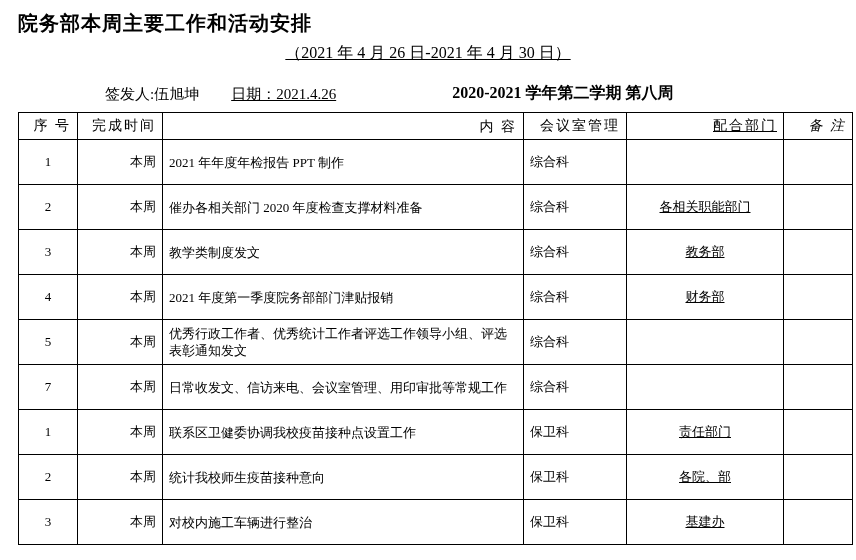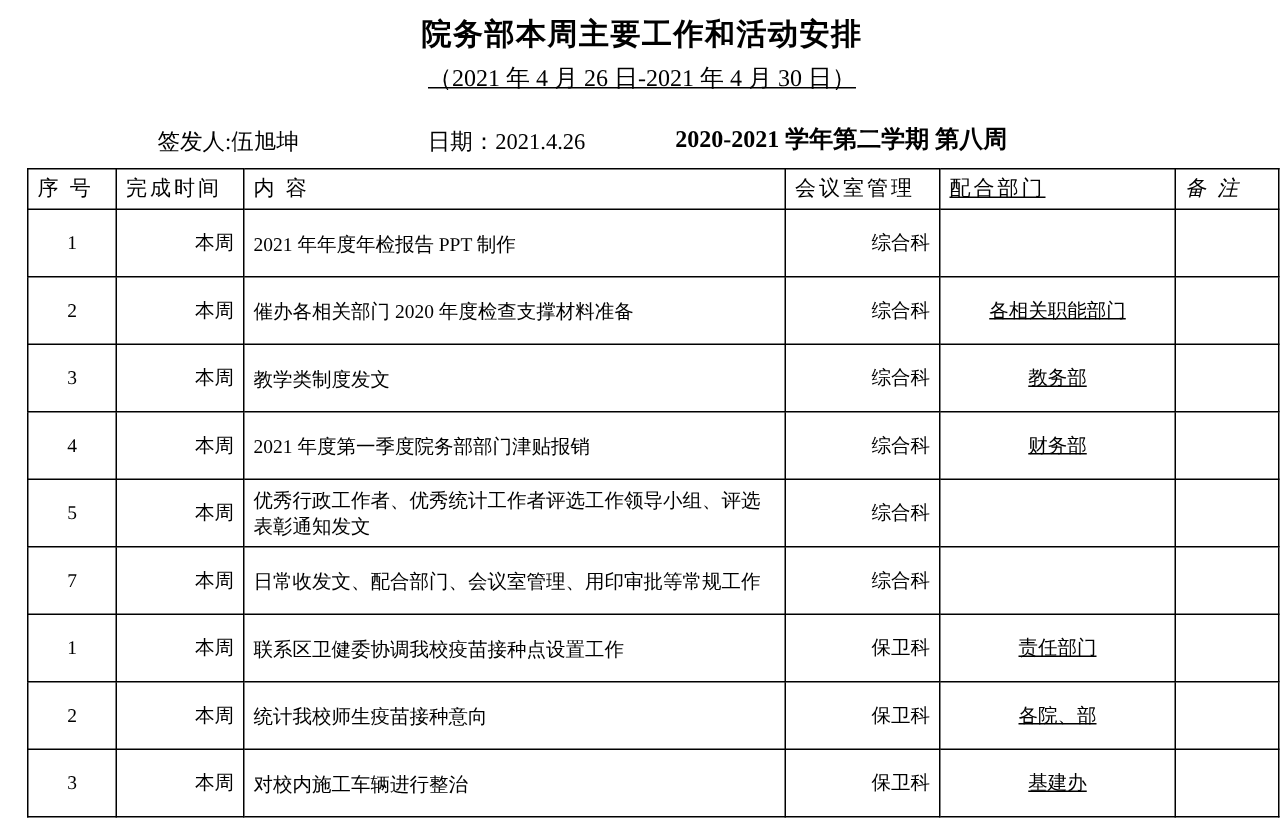--- a/index.html
+++ b/index.html
@@ -15,21 +15,21 @@
     overflow: hidden;
   }
   .page {
     position: relative;
     width: 856px;
     height: 560px;
     box-sizing: border-box;
     padding: 0 18px;
   }
   .doc-title {
-    text-align: center;
+    text-align: left;
     font-size: 20px;
     font-weight: bold;
     letter-spacing: 1px;
     margin-top: 10px;
     line-height: 26px;
   }
   .doc-subtitle {
     text-align: center;
     font-size: 16px;
     margin-top: 6px;
@@ -42,56 +42,57 @@
     margin-top: 16px;
     padding: 0 12px 4px 12px;
     font-size: 15px;
     height: 24px;
   }
   .meta-signer {
     margin-left: 75px;
     white-space: nowrap;
   }
   .meta-date {
-    margin-left: 86px;
+    margin-left: 32px;
     white-space: nowrap;
+    text-decoration: underline;
   }
   .meta-term {
-    margin-left: 60px;
+    margin-left: 116px;
     white-space: nowrap;
     font-weight: bold;
     font-size: 16px;
   }
   table.sched {
     border-collapse: collapse;
     width: 820px;
     margin: 4px auto 0 auto;
     table-layout: fixed;
   }
   table.sched th,
   table.sched td {
     border: 1px solid #000000;
     font-size: 13px;
     font-weight: normal;
     padding: 0 6px;
     vertical-align: middle;
   }
   table.sched thead th {
     height: 26px;
-    text-align: left;
+    text-align: right;
     font-size: 14px;
     letter-spacing: 2px;
   }
   table.sched tbody td {
     height: 44px;
   }
   .c-no      { width: 46px;  text-align: center; }
   .c-time    { width: 72px;  text-align: right; }
   .c-content { width: 348px; text-align: left; line-height: 17px; }
-  .c-dept    { width: 90px;  text-align: right; }
+  .c-dept    { width: 90px;  text-align: left; }
   .c-coop    { width: 144px; text-align: center; text-decoration: underline; }
   .c-remark  { width: 56px;  text-align: center; font-style: italic; }
   .two-line { display: block; }
 </style>
 </head>
 <body>
 
 <div class="page">
 
   <div class="doc-title">院务部本周主要工作和活动安排</div>
@@ -173,21 +174,21 @@
         </td>
         <td class="c-dept">综合科</td>
         <td class="c-coop"></td>
         <td class="c-remark"></td>
       </tr>
 
       <tr>
         <td class="c-no">7</td>
         <td class="c-time">本周</td>
         <td class="c-content">
-          <span class="two-line">日常收发文、配合部门、会议室管理、用印审批等常规工作</span>
+          <span class="two-line">日常收发文、信访来电、会议室管理、用印审批等常规工作</span>
           <span class="two-line"></span>
         </td>
         <td class="c-dept">综合科</td>
         <td class="c-coop"></td>
         <td class="c-remark"></td>
       </tr>
 
       <tr>
         <td class="c-no">1</td>
         <td class="c-time">本周</td>

